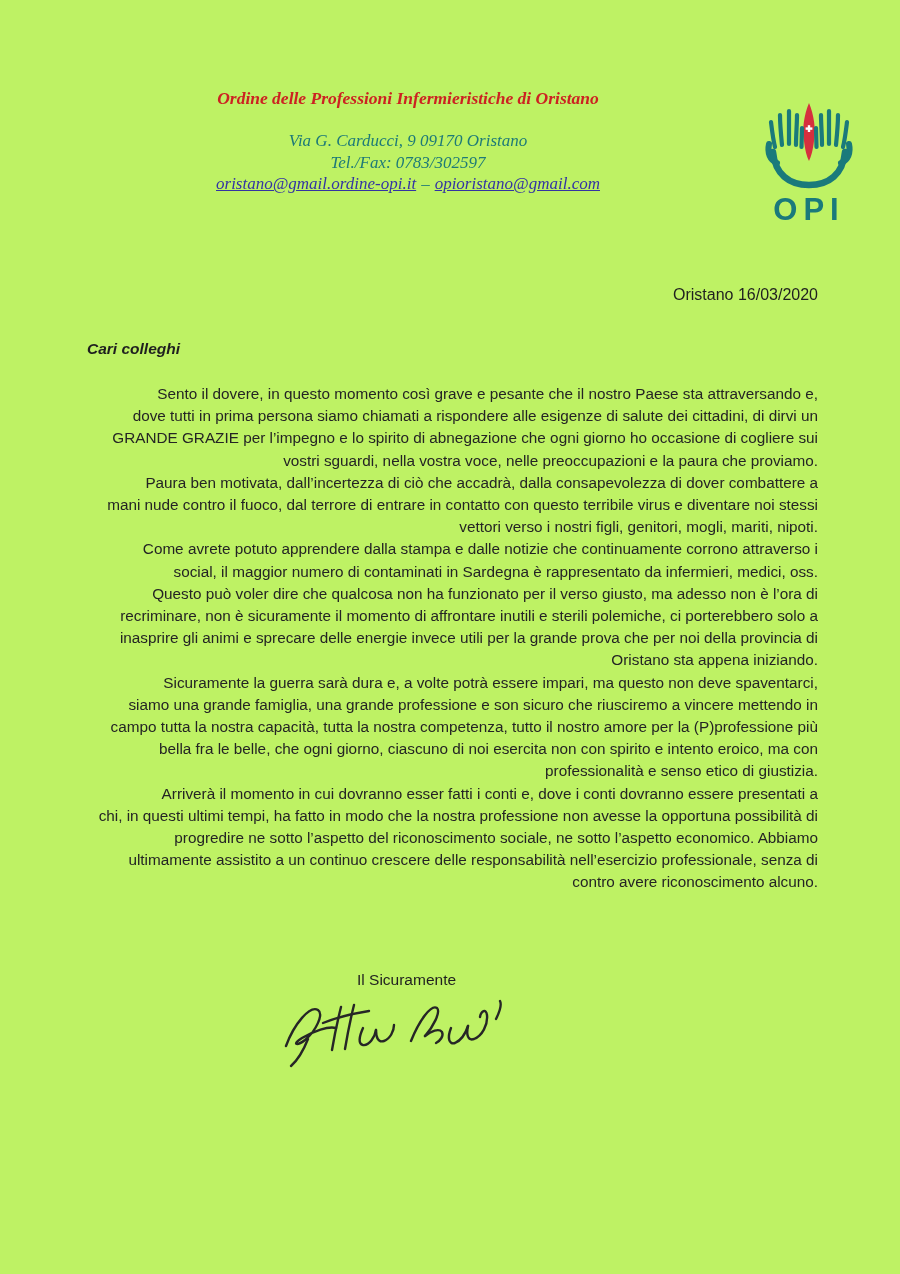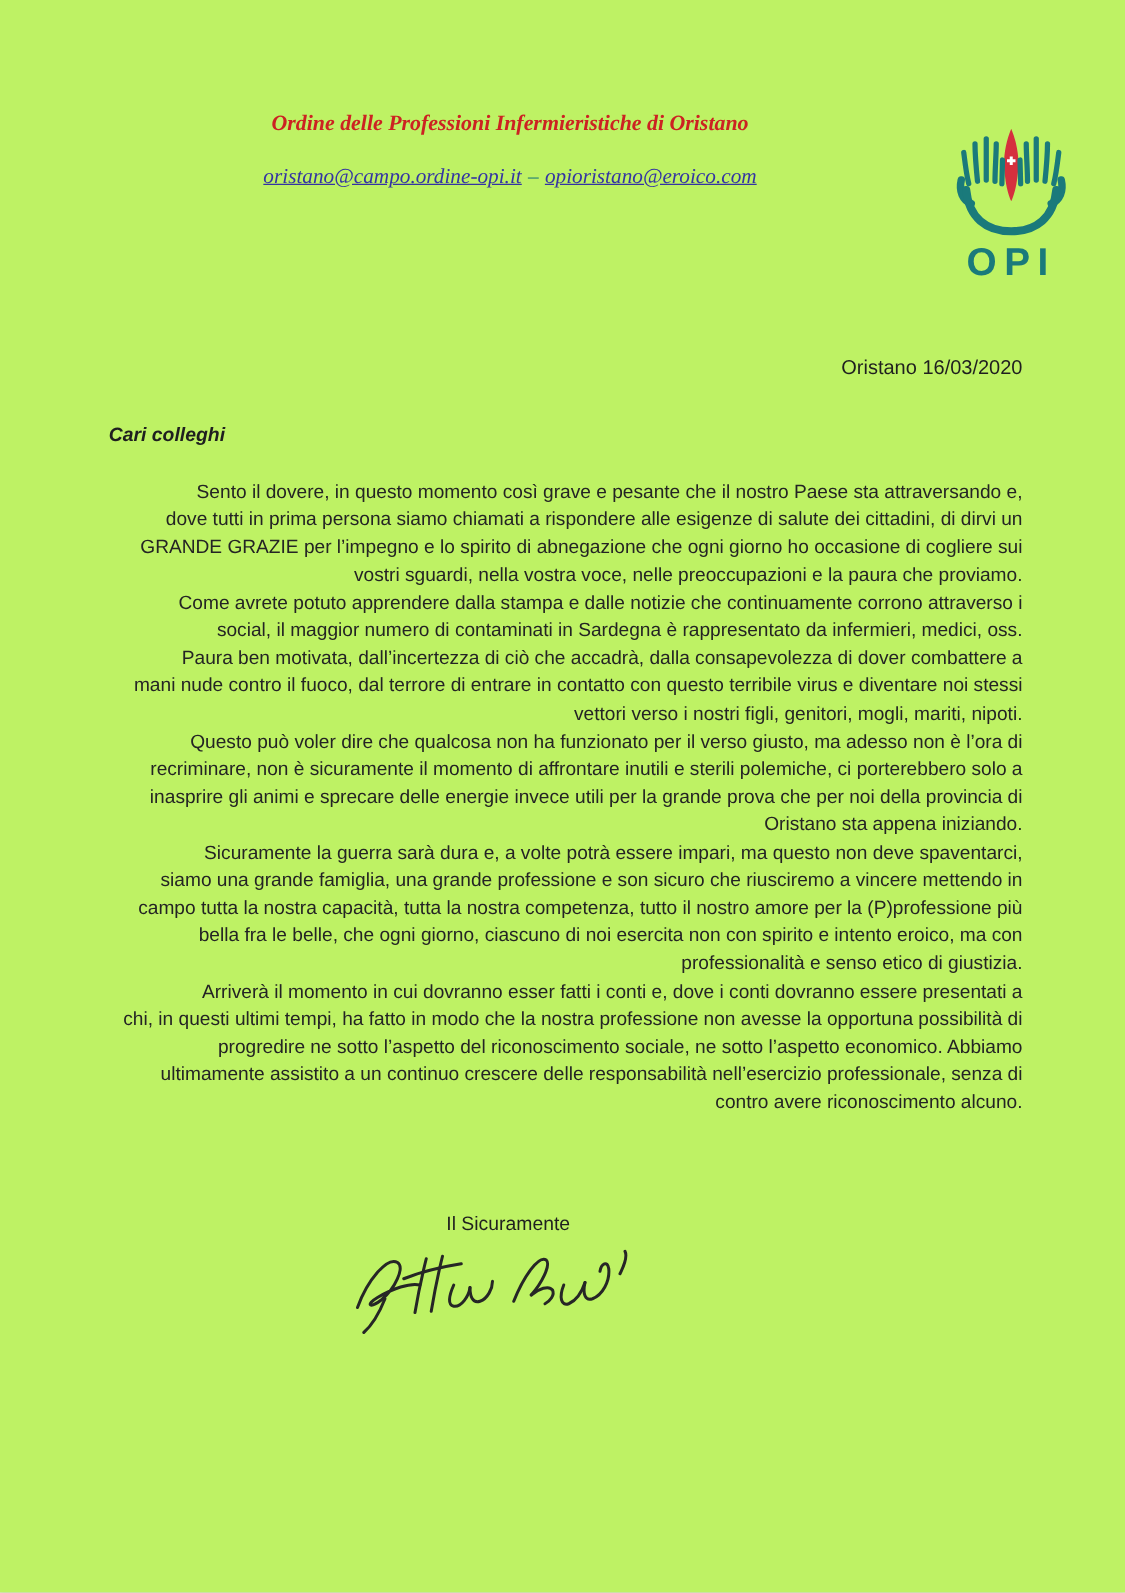--- a/index.html
+++ b/index.html
@@ -57,22 +57,24 @@
   }
   .signature{position:absolute;left:278px;top:994px;width:250px;height:78px;}
 </style>
 </head>
 <body>
 
 <div class="page">
 
   <div class="header-block">
     <div class="org-name">Ordine delle Professioni Infermieristiche di Oristano</div>
+    <div class="contact-line">Via G. Carducci, 9  09170 Oristano</div>
+    <div class="contact-line">Tel./Fax: 0783/302597</div>
     <div class="contact-line email-line">
-      <a href="#">oristano@campo.ordine-opi.it</a><span class="email-sep">–</span><a href="#">opioristano@eroico.com</a>
+      <a href="#">oristano@gmail.ordine-opi.it</a><span class="email-sep">–</span><a href="#">opioristano@gmail.com</a>
     </div>
   </div>
 
   <svg class="logo" viewBox="0 0 94 124" aria-hidden="true">
     <g>
 
       <path d="M47 1 C52 13 54 27 52 39 C51 48 49 55 47 59 C45 55 43 48 42 39 C40 27 42 13 47 1 Z" fill="#d5303e"></path>
       <rect x="43.6" y="25.4" width="6.8" height="2.4" fill="#ffffff"></rect>
       <rect x="45.8" y="23.2" width="2.4" height="6.8" fill="#ffffff"></rect>
 
@@ -101,22 +103,22 @@
     </g>
     <text x="47" y="118" text-anchor="middle" font-family="Liberation Sans, sans-serif" font-size="31" font-weight="600" letter-spacing="6" fill="#1a7a7b">OPI</text>
   </svg>
 
   <div class="date-line">Oristano 16/03/2020</div>
 
   <div class="salutation">Cari colleghi</div>
 
   <div class="body-text">
       <p>Sento il dovere, in questo momento così grave e pesante che il nostro Paese sta attraversando e, dove tutti in prima persona siamo chiamati a rispondere alle esigenze di salute dei cittadini, di dirvi un GRANDE GRAZIE per l’impegno e lo spirito di abnegazione che ogni giorno ho occasione di cogliere sui vostri sguardi, nella vostra voce, nelle preoccupazioni e la paura che proviamo.</p>
+      <p>Paura ben motivata, dall’incertezza di ciò che accadrà, dalla consapevolezza di dover combattere a mani nude contro il fuoco, dal terrore di entrare in contatto con questo terribile virus e diventare noi stessi vettori verso i nostri figli, genitori, mogli, mariti, nipoti.</p>
       <p>Come avrete potuto apprendere dalla stampa e dalle notizie che continuamente corrono attraverso i social, il maggior numero di contaminati in Sardegna è rappresentato da infermieri, medici, oss.</p>
-      <p>Paura ben motivata, dall’incertezza di ciò che accadrà, dalla consapevolezza di dover combattere a mani nude contro il fuoco, dal terrore di entrare in contatto con questo terribile virus e diventare noi stessi vettori verso i nostri figli, genitori, mogli, mariti, nipoti.</p>
       <p>Questo può voler dire che qualcosa non ha funzionato per il verso giusto, ma adesso non è l’ora di recriminare, non è sicuramente il momento di affrontare inutili e sterili polemiche, ci porterebbero solo a inasprire gli animi e sprecare delle energie invece utili per la grande prova che per noi della provincia di Oristano sta appena iniziando.</p>
       <p>Sicuramente la guerra sarà dura e, a volte potrà essere impari, ma questo non deve spaventarci, siamo una grande famiglia, una grande professione e son sicuro che riusciremo a vincere mettendo in campo tutta la nostra capacità, tutta la nostra competenza, tutto il nostro amore per la (P)professione più bella fra le belle, che ogni giorno, ciascuno di noi esercita non con spirito e intento eroico, ma con professionalità e senso etico di giustizia.</p>
       <p>Arriverà il momento in cui dovranno esser fatti i conti e, dove i conti dovranno essere presentati a chi, in questi ultimi tempi, ha fatto in modo che la nostra professione non avesse la opportuna possibilità di progredire ne sotto l’aspetto del riconoscimento sociale, ne sotto l’aspetto economico. Abbiamo ultimamente assistito a un continuo crescere delle responsabilità nell’esercizio professionale, senza di contro avere riconoscimento alcuno.</p>
     </div>
 
   <div class="signoff">Il Sicuramente</div>
 
   <svg class="signature" viewBox="0 0 250 78" aria-hidden="true">
     <g stroke="#262626" stroke-width="2.4" fill="none" stroke-linecap="round" stroke-linejoin="round">
 

